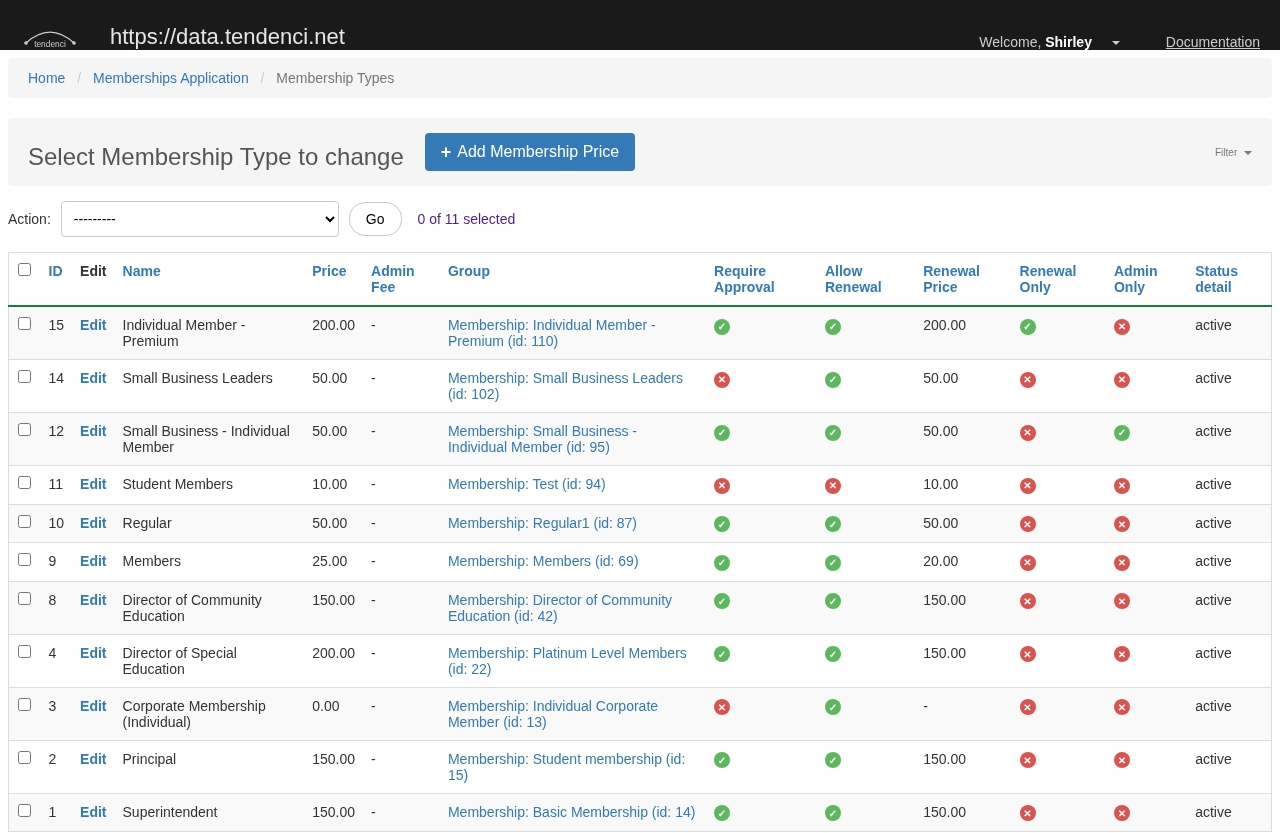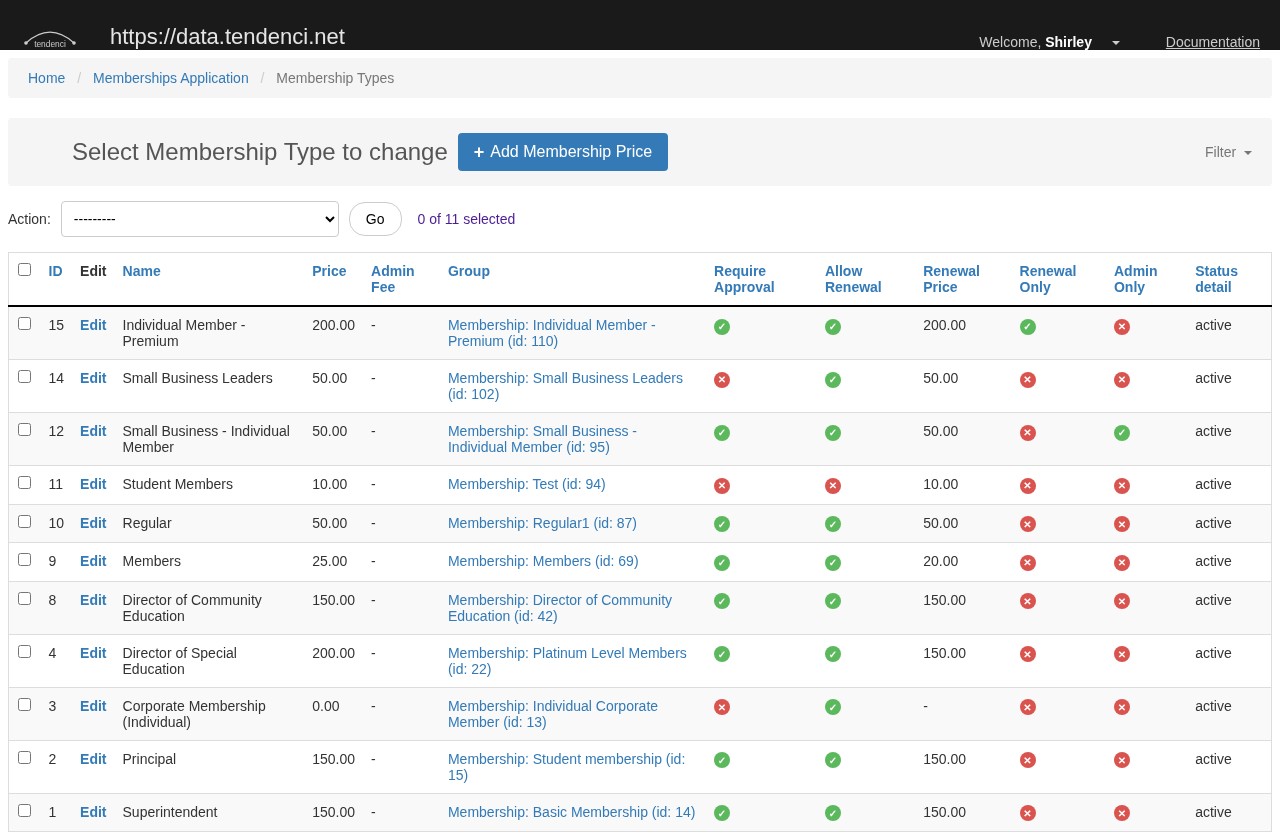--- a/index.html
+++ b/index.html
@@ -12,34 +12,34 @@
 .navbar-right { display: flex; align-items: center; gap: 30px; }
 .navbar-right span, .navbar-right a { color: #ccc; font-size: 14px; margin-left: 16px; }
 .welcome strong { color: #fff; }
 .dropdown-caret { display: inline-block; width: 0; height: 0; margin-left: 4px; vertical-align: middle; border-top: 4px solid; border-right: 4px solid transparent; border-left: 4px solid transparent; }
 .container { padding: 8px; }
 .breadcrumb { background: #f5f5f5; padding: 12px 20px; border-radius: 4px; margin-bottom: 20px; font-size: 14px; }
 .breadcrumb a { color: #337ab7; text-decoration: none; }
 .breadcrumb .sep { color: #ccc; margin: 0 8px; }
 .breadcrumb .current { color: #777; }
 .page-header { background: #f5f5f5; padding: 15px 20px; border-radius: 4px; margin-bottom: 15px; display: flex; align-items: center; justify-content: space-between; }
-.page-header-left { display: flex; align-items: center; gap: 10px; margin-left: 44px; }
+.page-header-left { display: flex; align-items: flex-end; gap: 21px; }
 .page-title { font-size: 24px; color: #555; font-weight: 400; }
 .btn-add { background: #337ab7; color: #fff; border: none; padding: 10px 16px; font-size: 16px; border-radius: 4px; cursor: pointer; display: inline-flex; align-items: center; gap: 6px; }
 .plus-icon { font-weight: bold; font-size: 18px; line-height: 1; }
-.filter-link { color: #777; font-size: 14px; cursor: pointer; }
+.filter-link { color: #777; font-size: 10px; cursor: pointer; }
 .action-bar { display: flex; align-items: center; gap: 10px; margin-bottom: 15px; }
 .action-label { font-size: 14px; }
 .action-select { height: 36px; padding: 4px 8px; font-size: 14px; border: 1px solid #ccc; border-radius: 4px; width: 278px; background: #fff; }
 .btn-go { background: #fff; border: 1px solid #ccc; padding: 8px 16px; font-size: 14px; border-radius: 16px; cursor: pointer; }
 .selection-count { color: #4c1d95; font-size: 14px; margin-left: 6px; }
 
 table { width: 100%; border-collapse: collapse; border: 1px solid #ddd; }
 th, td { padding: 10px 8px; text-align: left; border-bottom: 1px solid #ddd; vertical-align: top; font-size: 14px; }
-th { color: #337ab7; font-weight: bold; background: #fff; border-bottom: 2px solid #000000; }
+th { color: #337ab7; font-weight: bold; background: #fff; border-bottom: 2px solid #15803d; }
 th.nosort { color: #333; }
 tbody tr:nth-child(odd) { background: #f9f9f9; }
 tbody tr:nth-child(even) { background: #fff; }
 .link { color: #337ab7; text-decoration: none; }
 .edit-link { color: #337ab7; font-weight: bold; text-decoration: none; }
 .chk-col { width: 32px; text-align: center; }
 .icon-bool { display: inline-flex; width: 16px; height: 16px; border-radius: 50%; align-items: center; justify-content: center; font-size: 10px; color: #fff; font-weight: bold; }
 .icon-yes { background: #5cb85c; }
 .icon-no { background: #d9534f; }
 .icon-yes::after { content: "✓"; }

